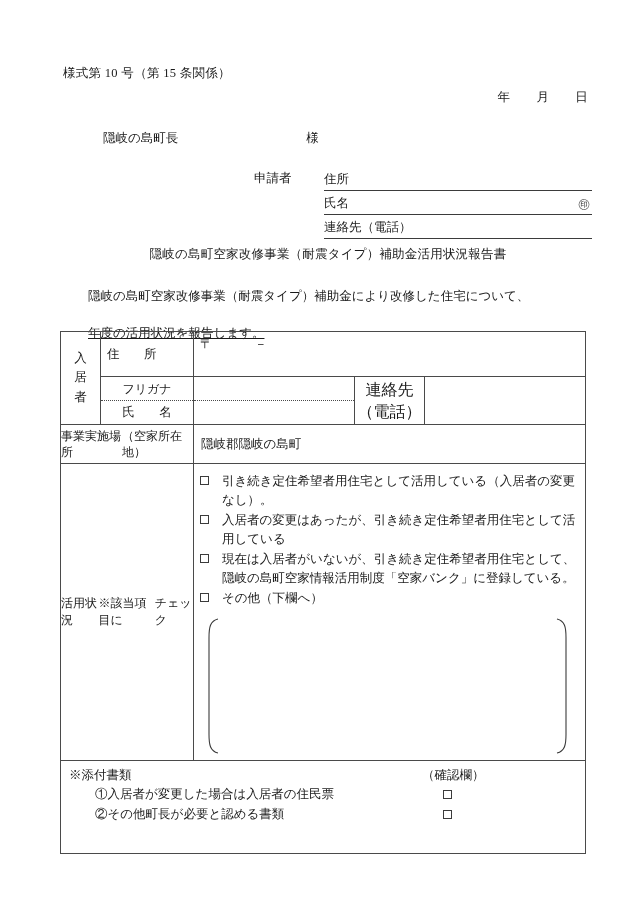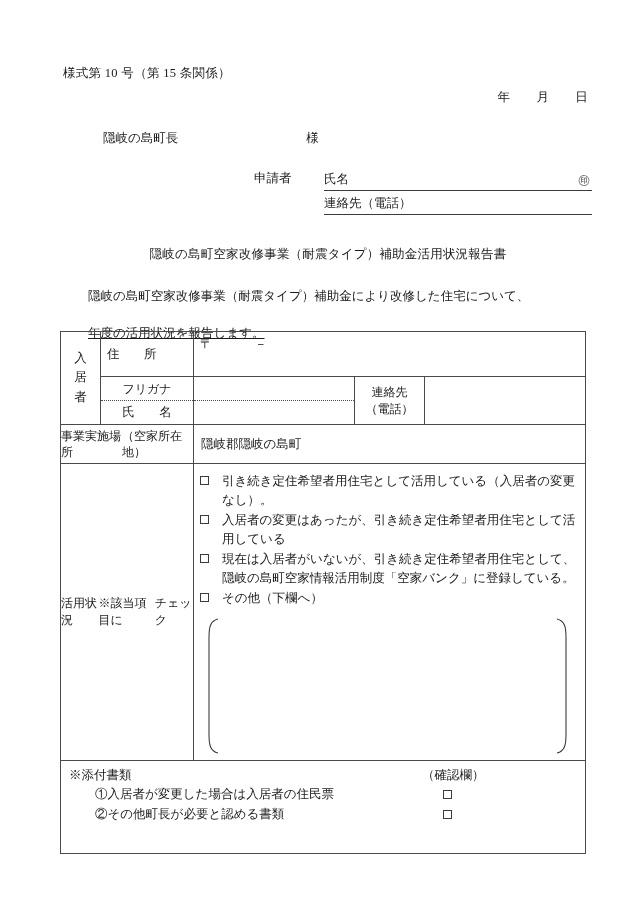--- a/index.html
+++ b/index.html
@@ -197,21 +197,21 @@
   .c-lbl-tel {
     width: 70px;
     min-width: 70px;
     box-sizing: border-box;
     height: 47px;
     display: flex;
     flex-direction: column;
     align-items: center;
     justify-content: center;
     line-height: 1.35;
-    font-size: 12px;
+    font-size: 16px;
   }
   .c-val-tel { flex: 1; box-sizing: border-box; height: 47px; }
 
   
   .c-lbl-site {
     width: 133px;
     min-width: 133px;
     box-sizing: border-box;
     height: 38px;
     display: flex;
@@ -331,20 +331,23 @@
     <span>年</span><span class="gap"></span><span>月</span><span class="gap"></span><span>日</span><span class="tail"></span>
   </div>
 
   <div class="addressee-row">
     <span class="mayor">隠岐の島町長</span><span class="sama">様</span>
   </div>
 
   <div class="applicant">
     <div class="applicant-label">申請者</div>
     <div class="applicant-lines">
+      <div class="app-line">
+        <span class="lbl">住所</span>
+      </div>
       <div class="app-line">
         <span class="lbl">氏名</span>
         <span class="seal">㊞</span>
       </div>
       <div class="app-line">
         <span class="lbl">連絡先（電話）</span>
       </div>
     </div>
   </div>
 

